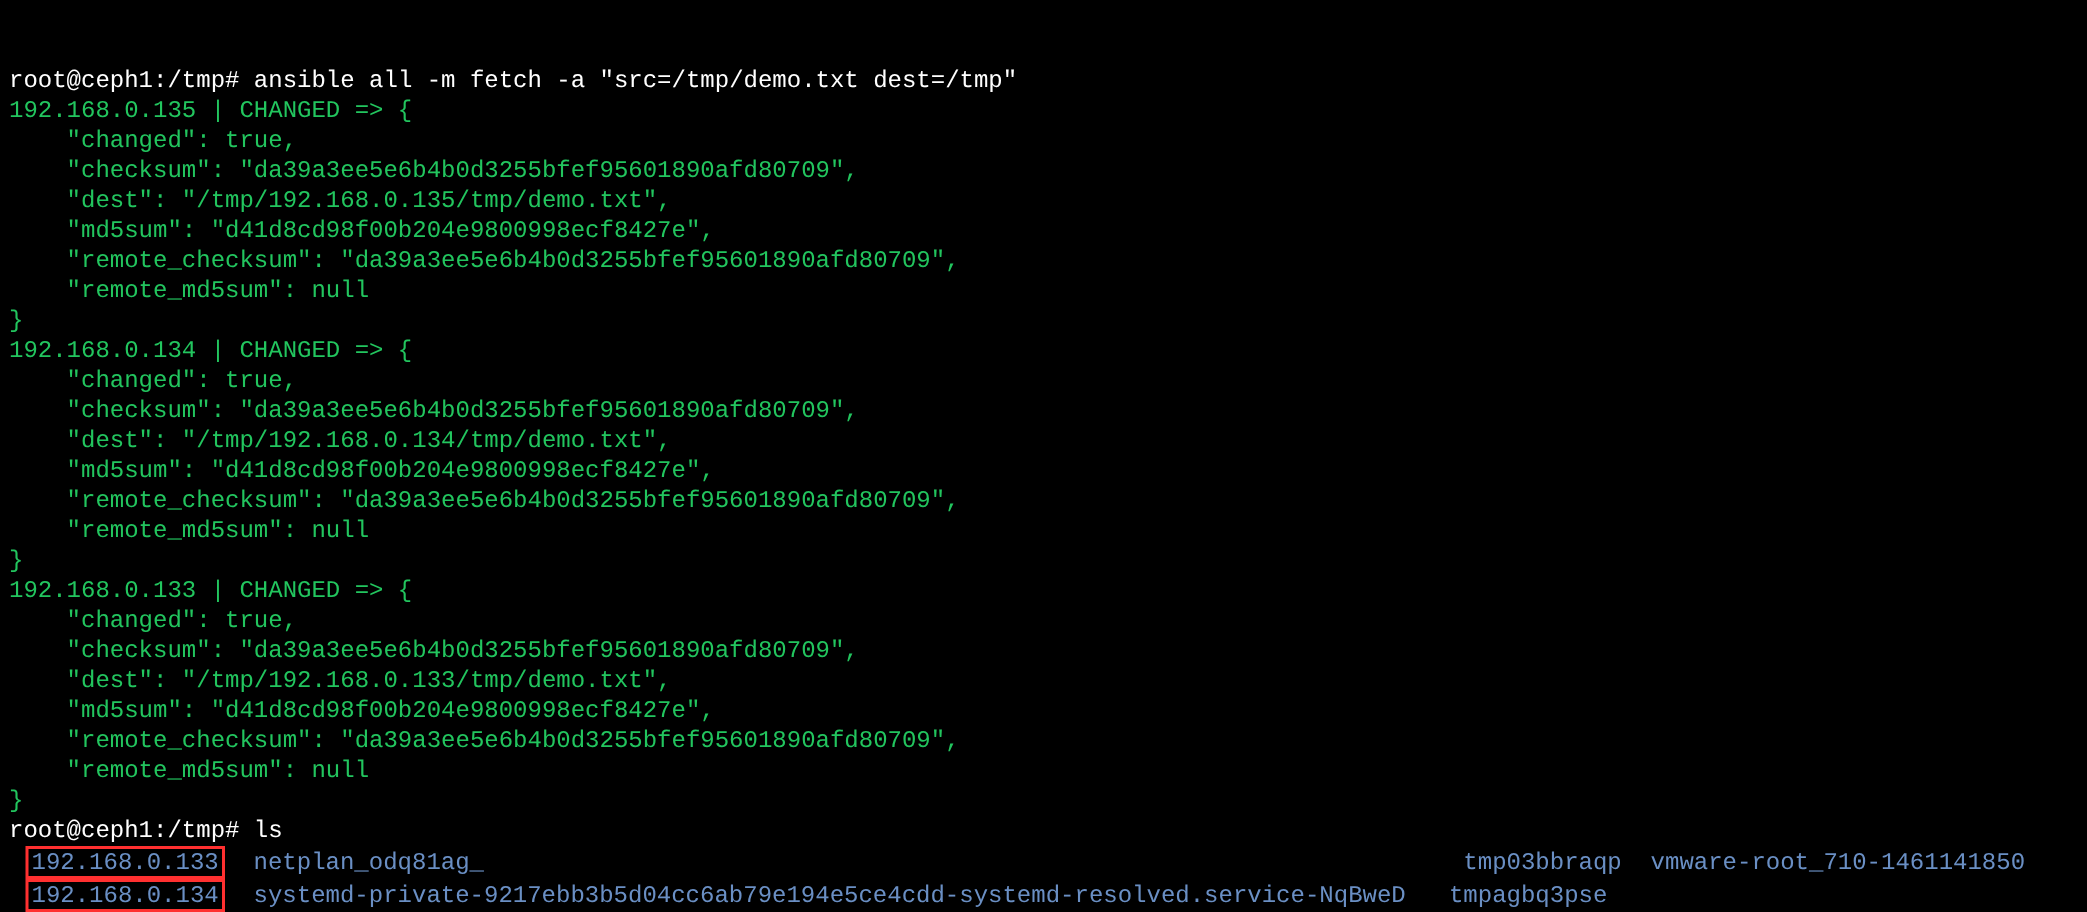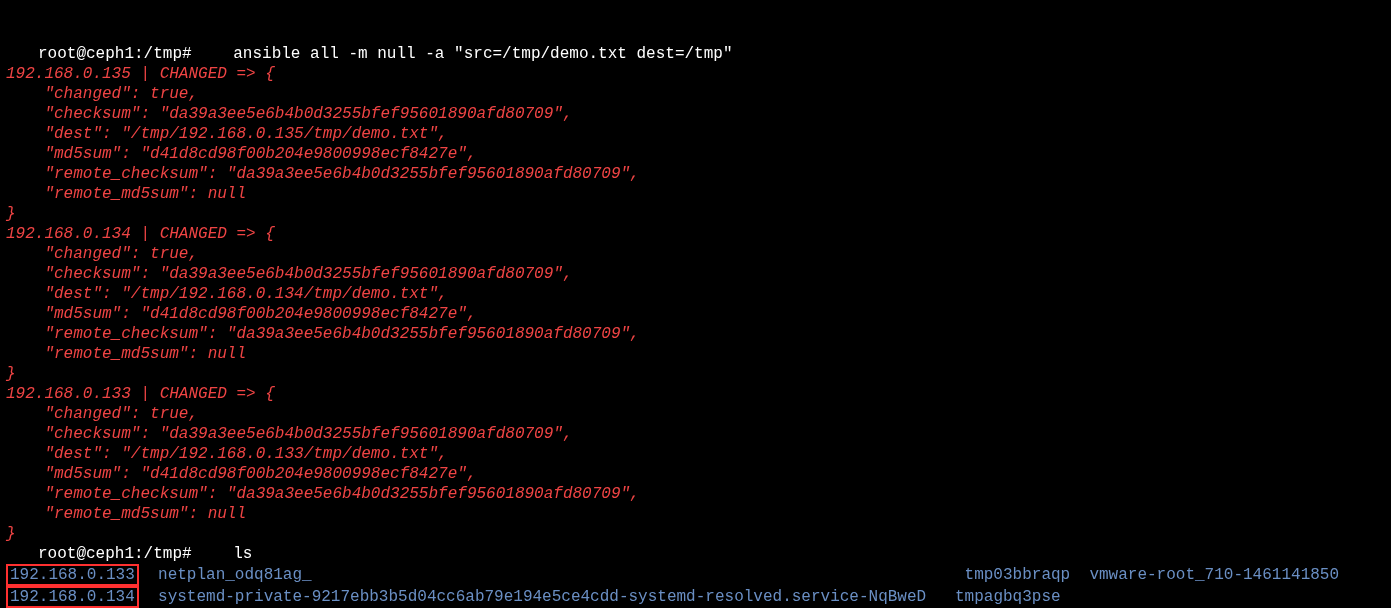--- a/index.html
+++ b/index.html
@@ -8,34 +8,35 @@
       color: #fff;
       font-family: "Consolas", "Courier New", monospace;
       font-size: 16px;
       line-height: 20px;
       padding: 4px 6px;
       white-space: pre;
       width: 1391px;
       height: 608px;
       overflow: hidden;
     }
-    .white { color: #fff; margin-left: 32px; }
-    .yellow { color: #ef4444; font-style: italic; }
+    .white { color: #fff; }
+    .yellow { color: #22c55e; }
     .blue { color: #6a8fc4; }
     .red-box {
       border: 2px solid #ff3030;
       padding: 0 2px;
       display: inline-block;
       line-height: 18px;
+      margin-left: 11px;
     }
   </style>
 </head>
 <body>
 
-<div><span class="white">root@ceph1:/tmp# </span><span class="white">ansible all -m null -a "src=/tmp/demo.txt dest=/tmp"</span>
+<div><span class="white">root@ceph1:/tmp# </span><span class="white">ansible all -m fetch -a "src=/tmp/demo.txt dest=/tmp"</span>
 <span class="yellow">192.168.0.135 | CHANGED =&gt; {</span>
 <span class="yellow">    "changed": true,</span>
 <span class="yellow">    "checksum": "da39a3ee5e6b4b0d3255bfef95601890afd80709",</span>
 <span class="yellow">    "dest": "/tmp/192.168.0.135/tmp/demo.txt",</span>
 <span class="yellow">    "md5sum": "d41d8cd98f00b204e9800998ecf8427e",</span>
 <span class="yellow">    "remote_checksum": "da39a3ee5e6b4b0d3255bfef95601890afd80709",</span>
 <span class="yellow">    "remote_md5sum": null</span>
 <span class="yellow">}</span>
 <span class="yellow">192.168.0.134 | CHANGED =&gt; {</span>
 <span class="yellow">    "changed": true,</span>

